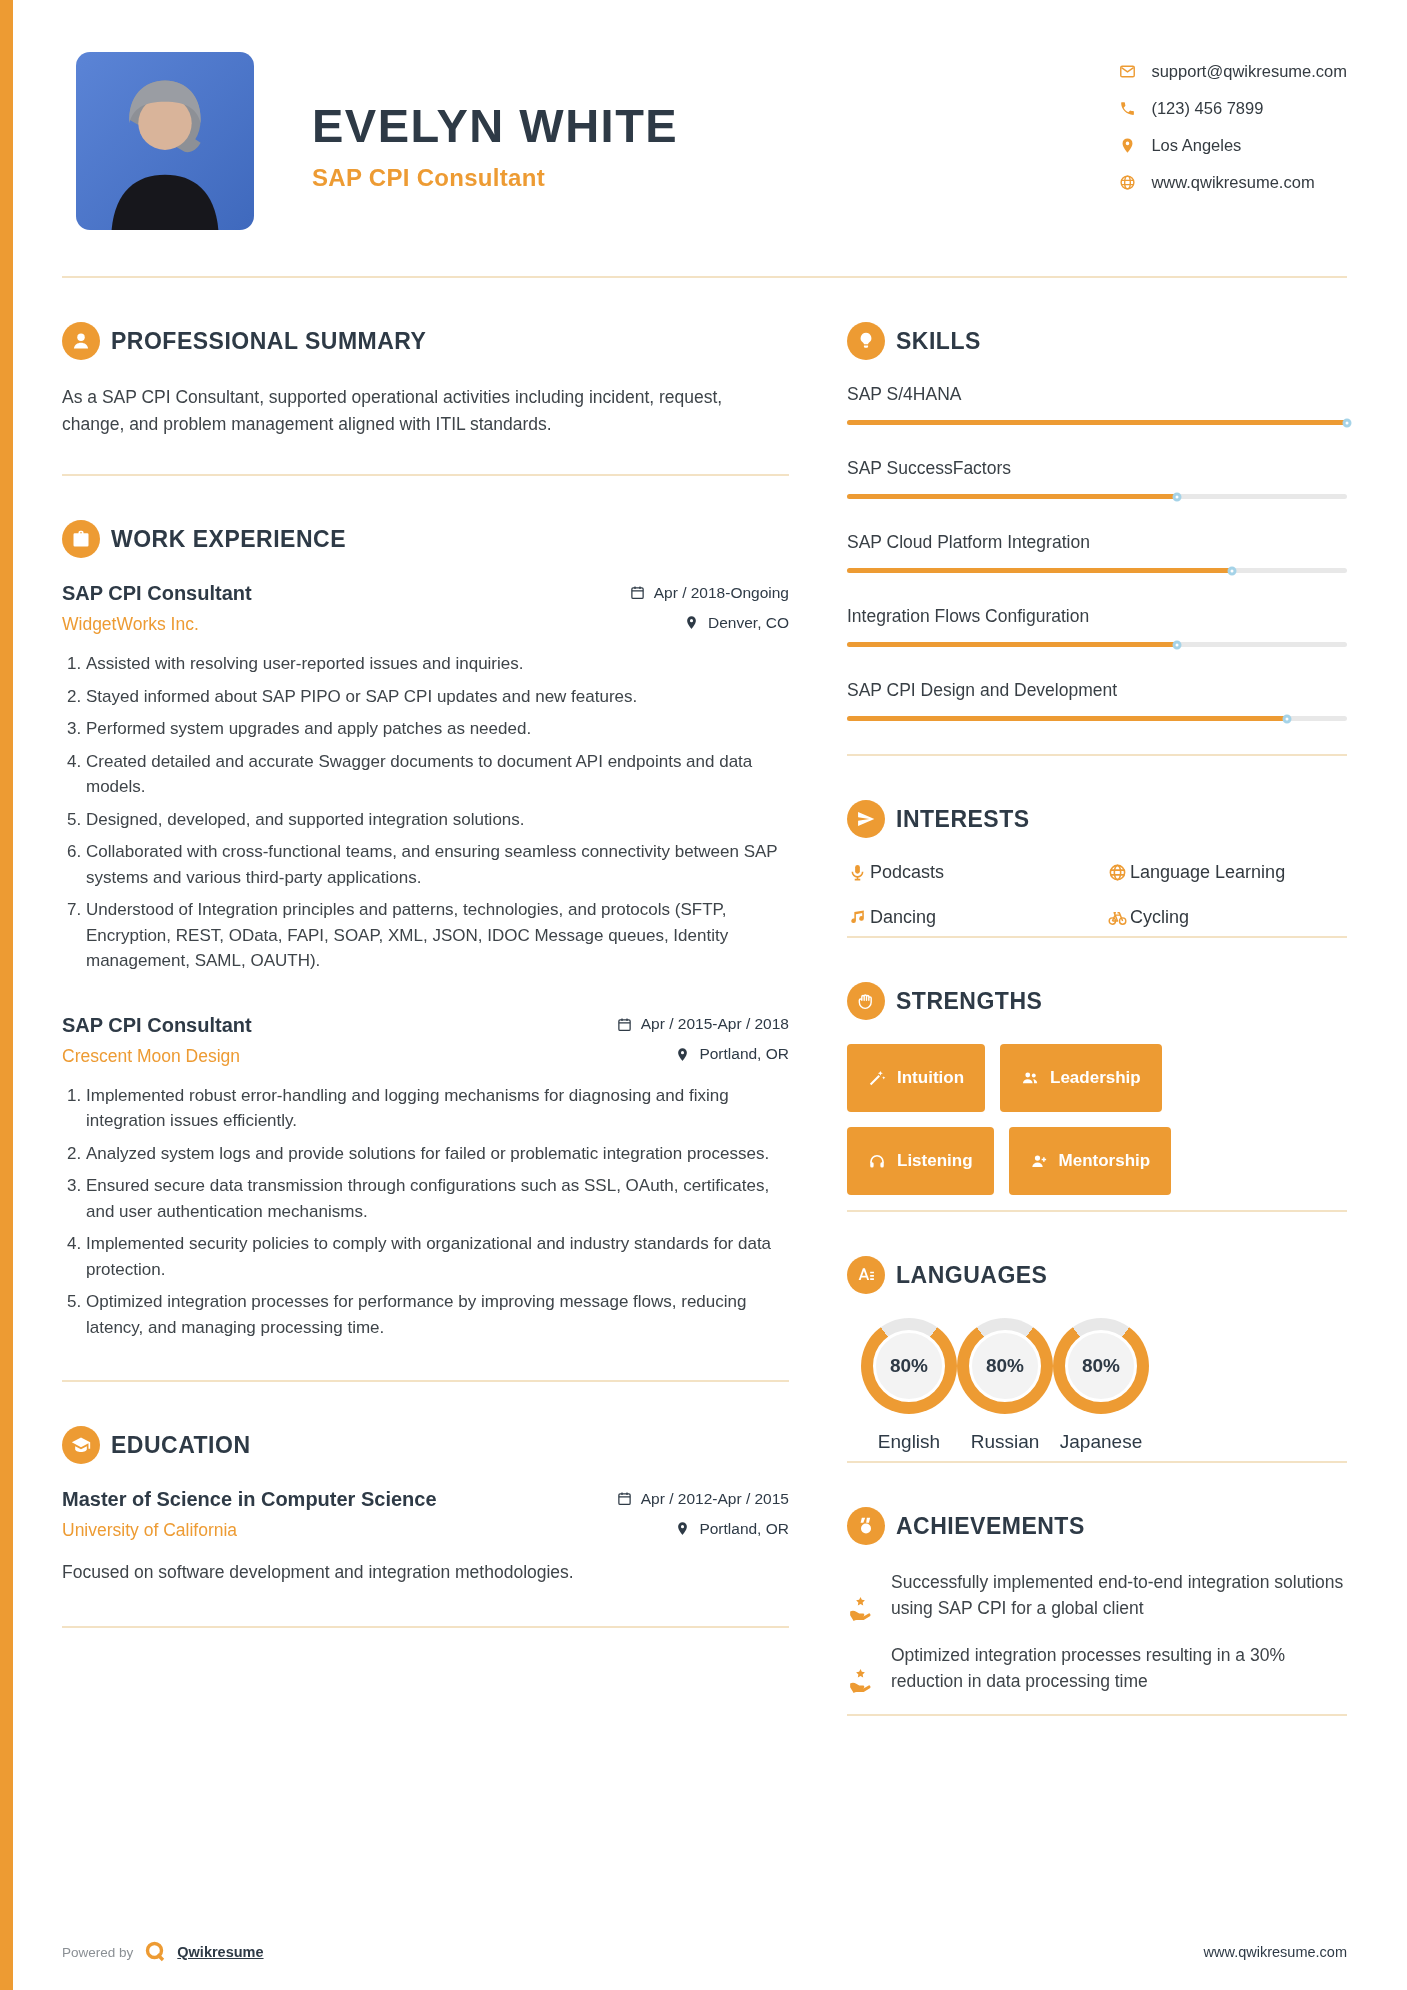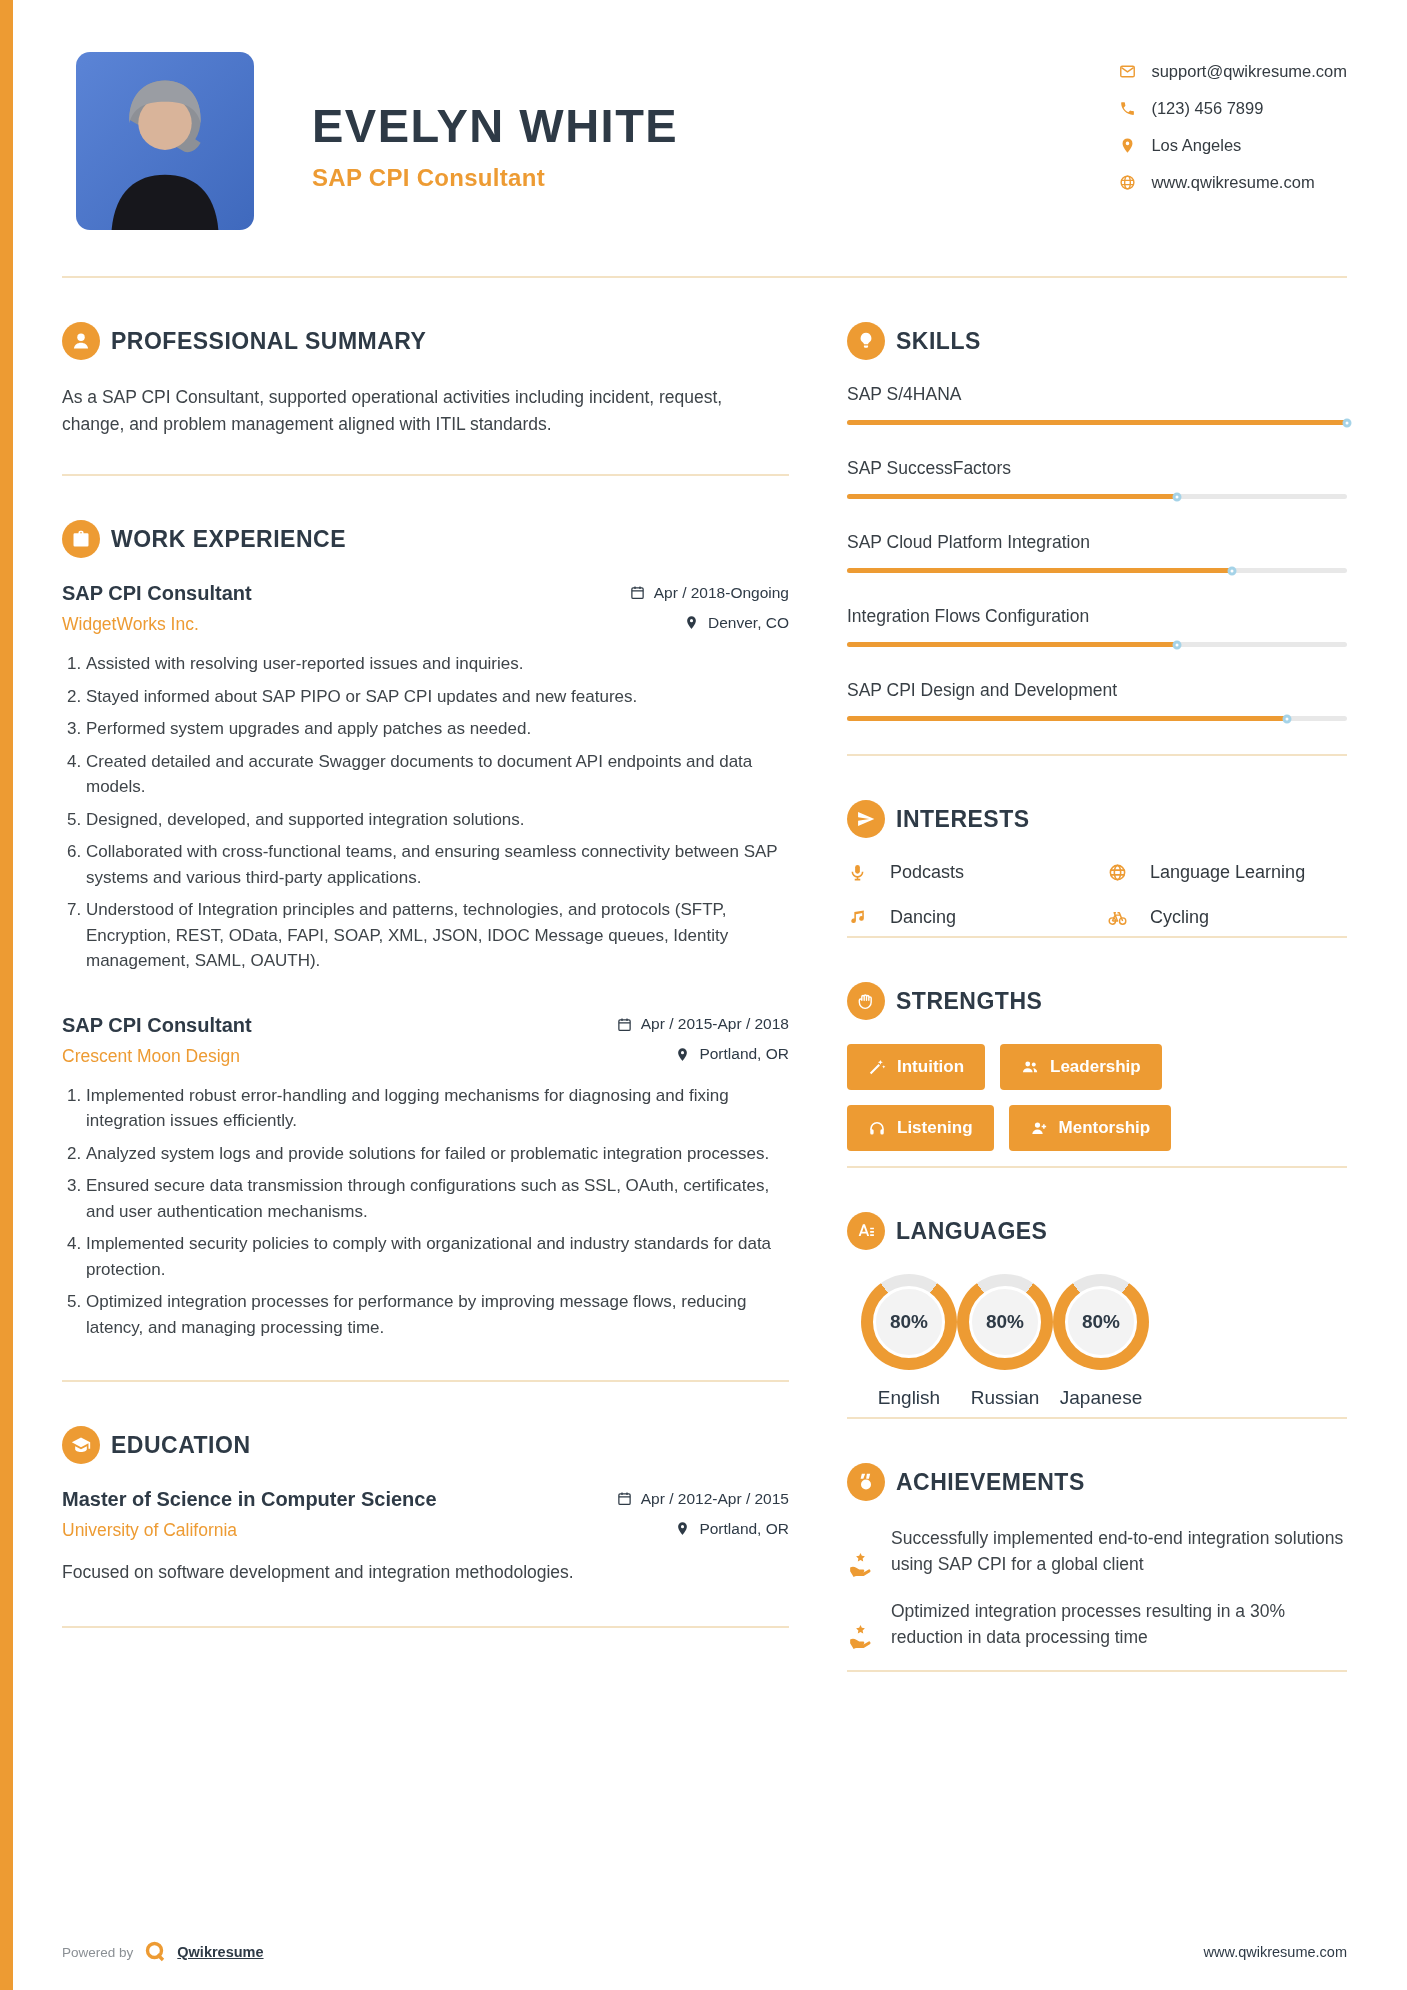--- a/index.html
+++ b/index.html
@@ -63,28 +63,28 @@
 
   
   .skill{margin-bottom:33px}
   .skill-name{font-size:17.5px;margin-bottom:15px;color:#383f45}
   .skill-track{position:relative;height:5px;border-radius:3px;background:var(--track)}
   .skill-fill{position:absolute;left:0;top:0;bottom:0;border-radius:3px;background:var(--accent)}
   .skill-knob{position:absolute;top:50%;width:9px;height:9px;border:3px solid var(--knob);background:#fff;border-radius:50%;transform:translate(-50%,-50%)}
 
   
   .interests-grid{display:grid;grid-template-columns:1fr 1fr;row-gap:24px;column-gap:20px}
-  .interest{display:flex;align-items:center;gap:23px;font-size:18px;color:#333a40;font-weight:500}
+  .interest{display:flex;align-items:center;gap:3px;font-size:18px;color:#333a40;font-weight:500}
   .interest .i-icon{color:var(--accent);display:flex;width:20px;justify-content:center}
   .interest svg{width:19px;height:19px}
 
   
   .chip-row{display:flex;gap:15px;margin-bottom:15px}
   .chip{display:inline-flex;align-items:center;gap:11px;background:var(--accent);color:#fff;
-    font-size:17px;font-weight:600;padding:13px 21px;border-radius:4px}
+    font-size:17px;font-weight:600;padding:24px 21px;border-radius:4px}
   .chip svg{width:18px;height:18px}
 
   
   .lang-row{display:flex;padding:0 14px}
   .lang{display:flex;flex-direction:column;align-items:center}
   .donut{width:96px;height:96px;border-radius:50%;position:relative;display:flex;align-items:center;justify-content:center}
   .donut::after{content:"";position:absolute;inset:12px;border-radius:50%;background:#f3f3f3;border:3px solid #fff}
   .donut-text{position:relative;z-index:1;font-size:19px;font-weight:700;color:var(--dark)}
   .lang-name{margin-top:17px;font-size:19px;color:var(--dark);font-weight:500}
 

